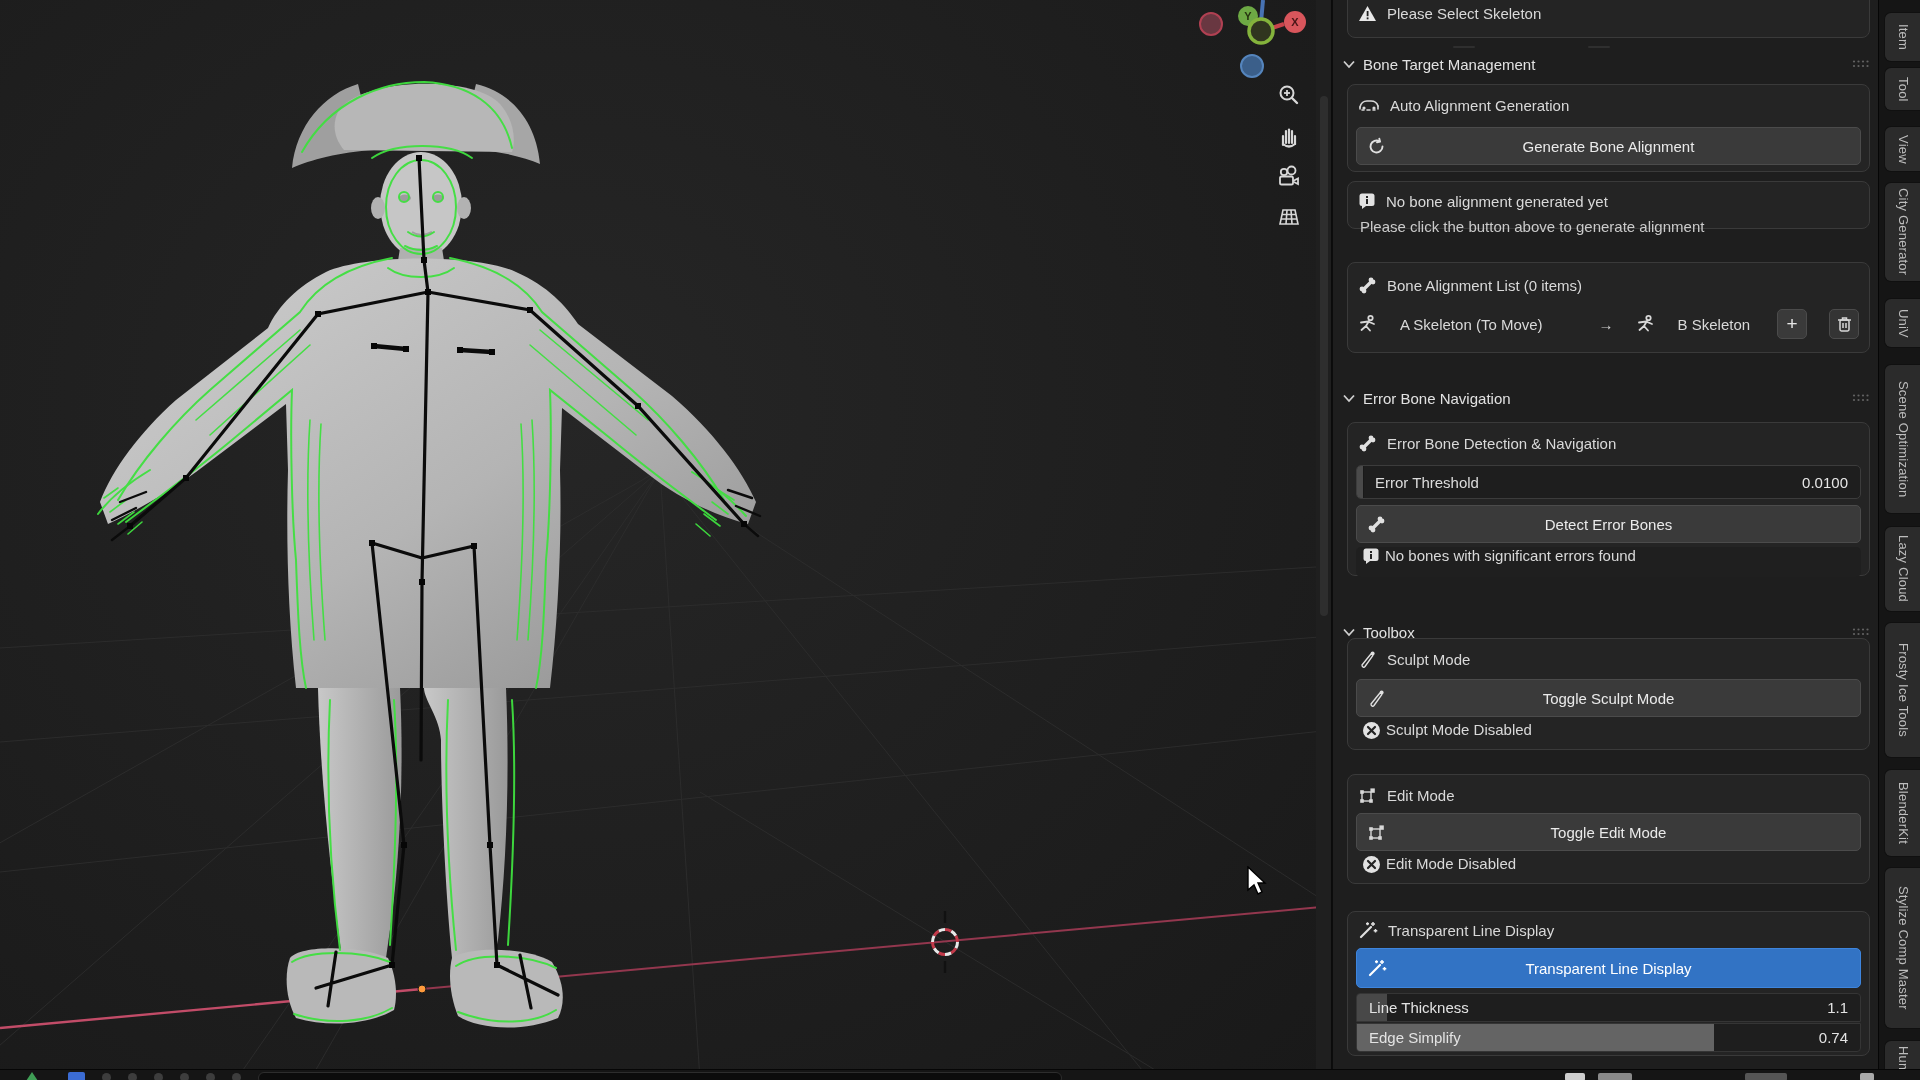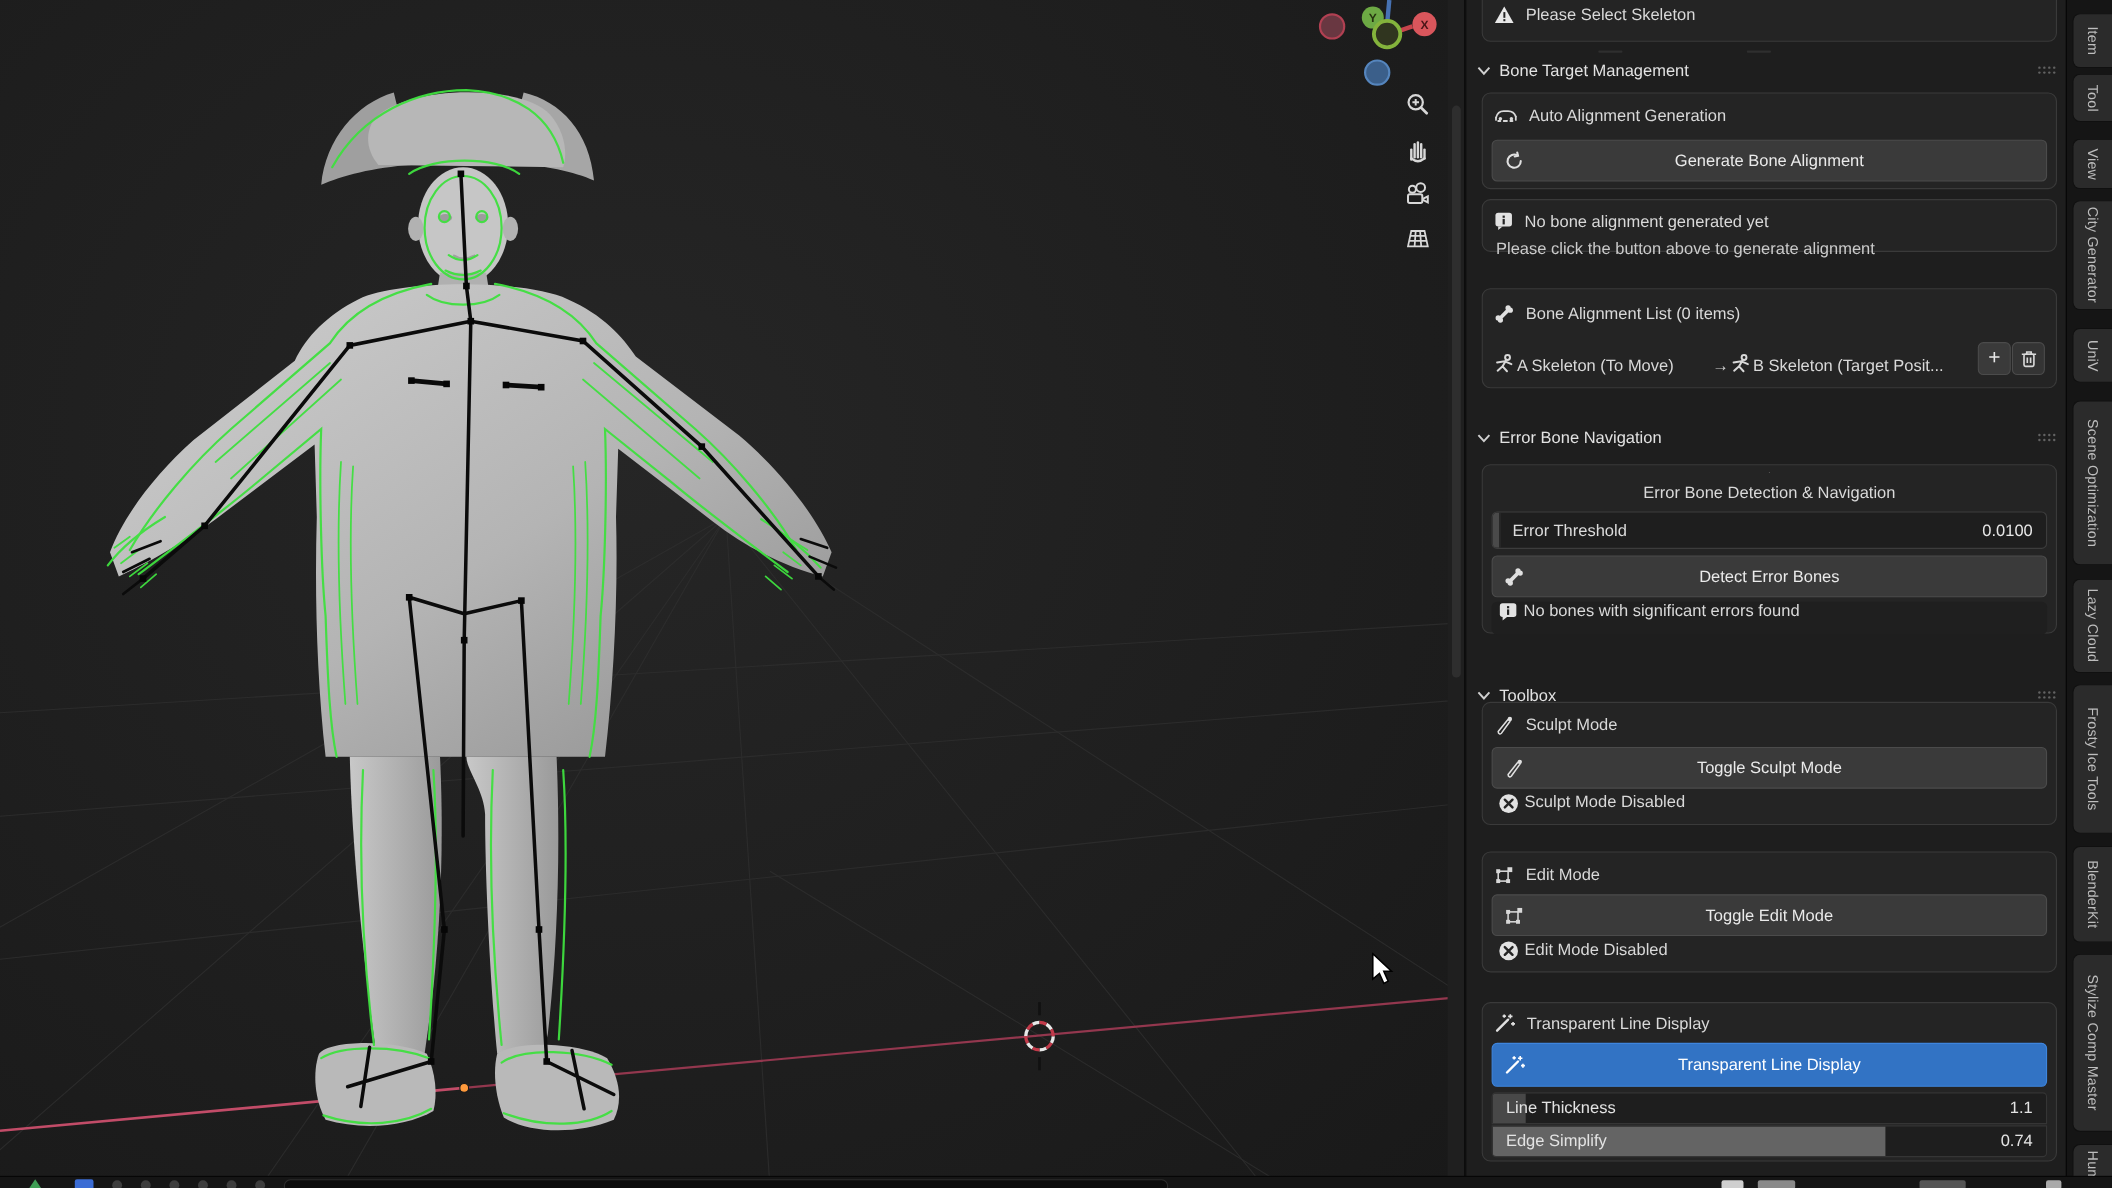--- a/index.html
+++ b/index.html
@@ -384,21 +384,21 @@
           <g fill="#e0e0e0">
             <circle cx="4" cy="13" r="2.4"></circle>
               <circle cx="6" cy="15" r="2.4"></circle>
             <circle cx="13" cy="4" r="2.4"></circle>
               <circle cx="15" cy="6" r="2.4"></circle>
           </g>
           <line x1="5.5" y1="13.5" x2="13.5" y2="5.5" stroke="#e0e0e0" stroke-width="3.4"></line>
         </svg>
         <span>Bone Alignment List (0 items)</span>
       </div>
-      <div class="prow" style="top:44px;height:34px;gap:1px;align-items:flex-end;">
+      <div class="prow" style="top:44px;height:34px;gap:22px;">
         <svg width="20" height="20" viewBox="0 0 20 20">
           <g stroke="#d8d8d8" stroke-width="1.8" fill="none" stroke-linecap="round">
             <circle cx="12.5" cy="4" r="2.2"></circle>
             <path d="M11,7 L8,12 M8,12 L3.5,16 M8,12 L12,16.5 M3,8.5 L10,7.5 L16,10"></path>
           </g>
         </svg>
         <span>A Skeleton (To Move)</span>
         <span style="margin-left:34px;color:#cfcfcf;">→</span>
         <svg width="20" height="20" viewBox="0 0 20 20">
           <g stroke="#d8d8d8" stroke-width="1.8" fill="none" stroke-linecap="round">
@@ -434,21 +434,21 @@
             <circle cx="15.5" cy="2.5" r="1.1"></circle>
         <circle cx="2" cy="7" r="1.1"></circle>
             <circle cx="6.5" cy="7" r="1.1"></circle>
             <circle cx="11" cy="7" r="1.1"></circle>
             <circle cx="15.5" cy="7" r="1.1"></circle>
           </g>
       </svg>
     </div>
 
     <div class="pbox" style="top:422px;height:154px;">
-      <div class="prow" style="top:6px;flex-direction:column;">
+      <div class="prow" style="top:6px;">
         <svg width="19" height="19" viewBox="0 0 19 19">
           <g fill="#e0e0e0">
             <circle cx="4" cy="13" r="2.4"></circle>
               <circle cx="6" cy="15" r="2.4"></circle>
             <circle cx="13" cy="4" r="2.4"></circle>
               <circle cx="15" cy="6" r="2.4"></circle>
           </g>
           <line x1="5.5" y1="13.5" x2="13.5" y2="5.5" stroke="#e0e0e0" stroke-width="3.4"></line>
         </svg>
         <span>Error Bone Detection &amp; Navigation</span>

